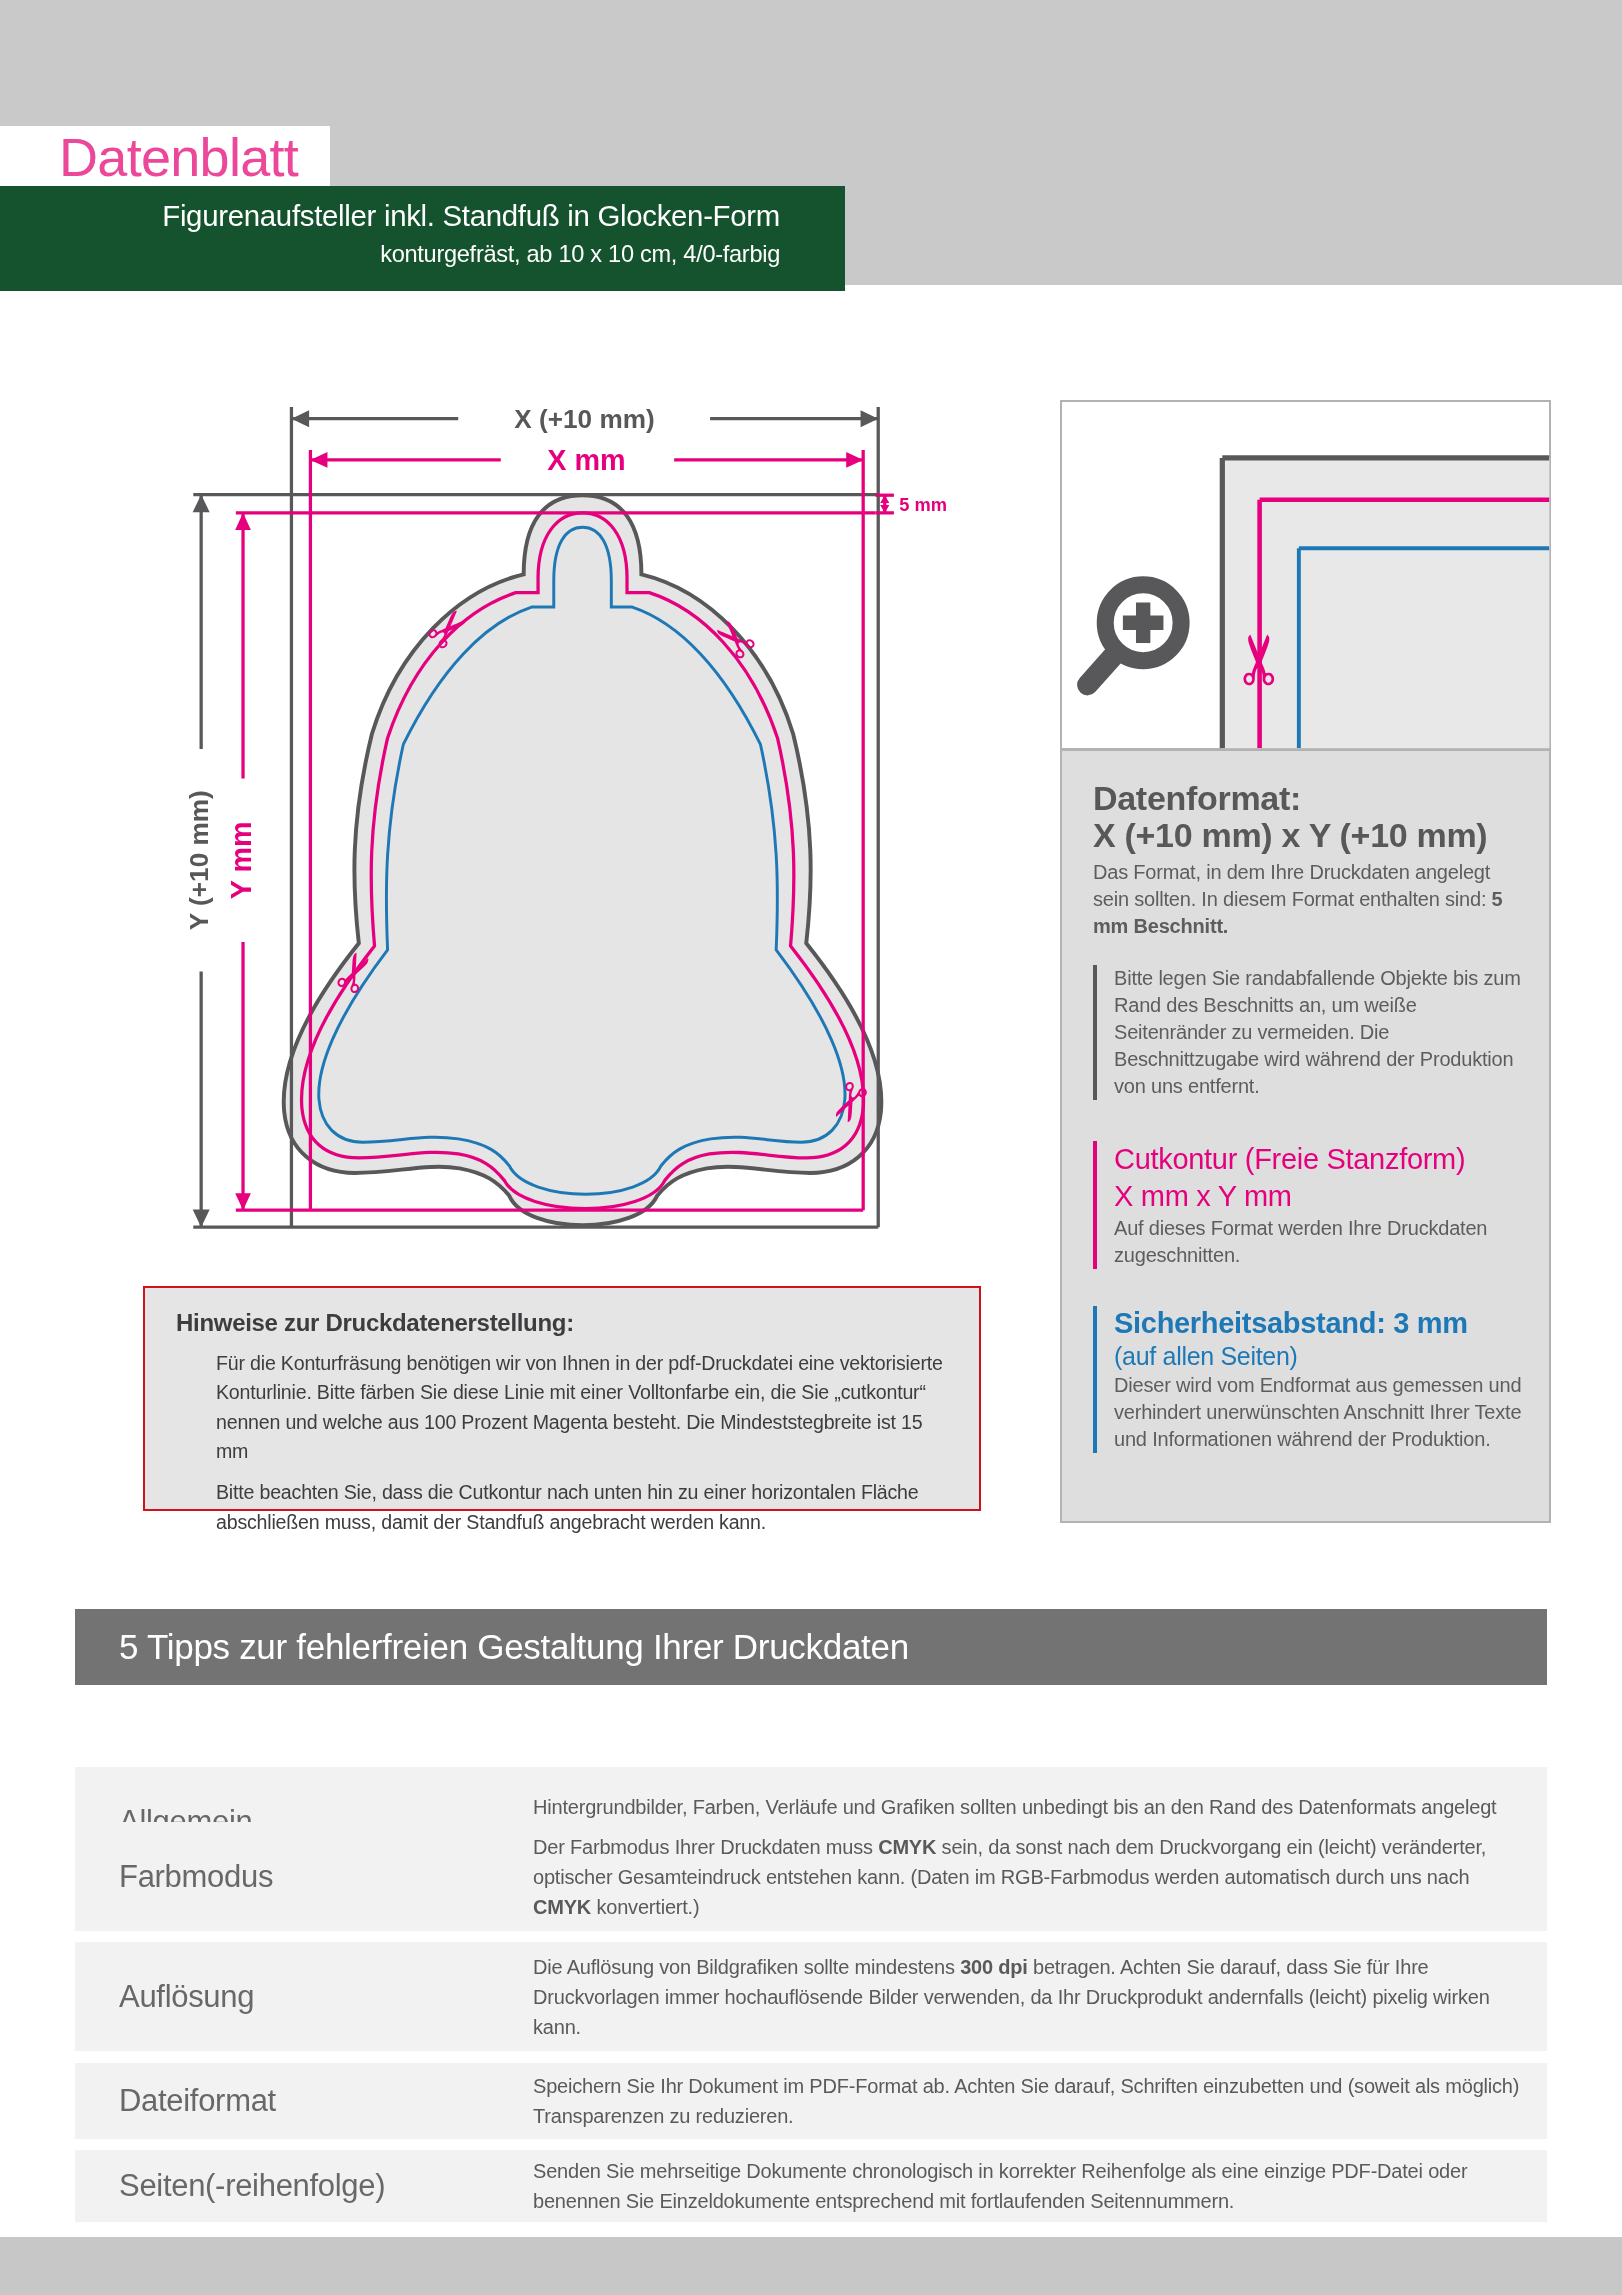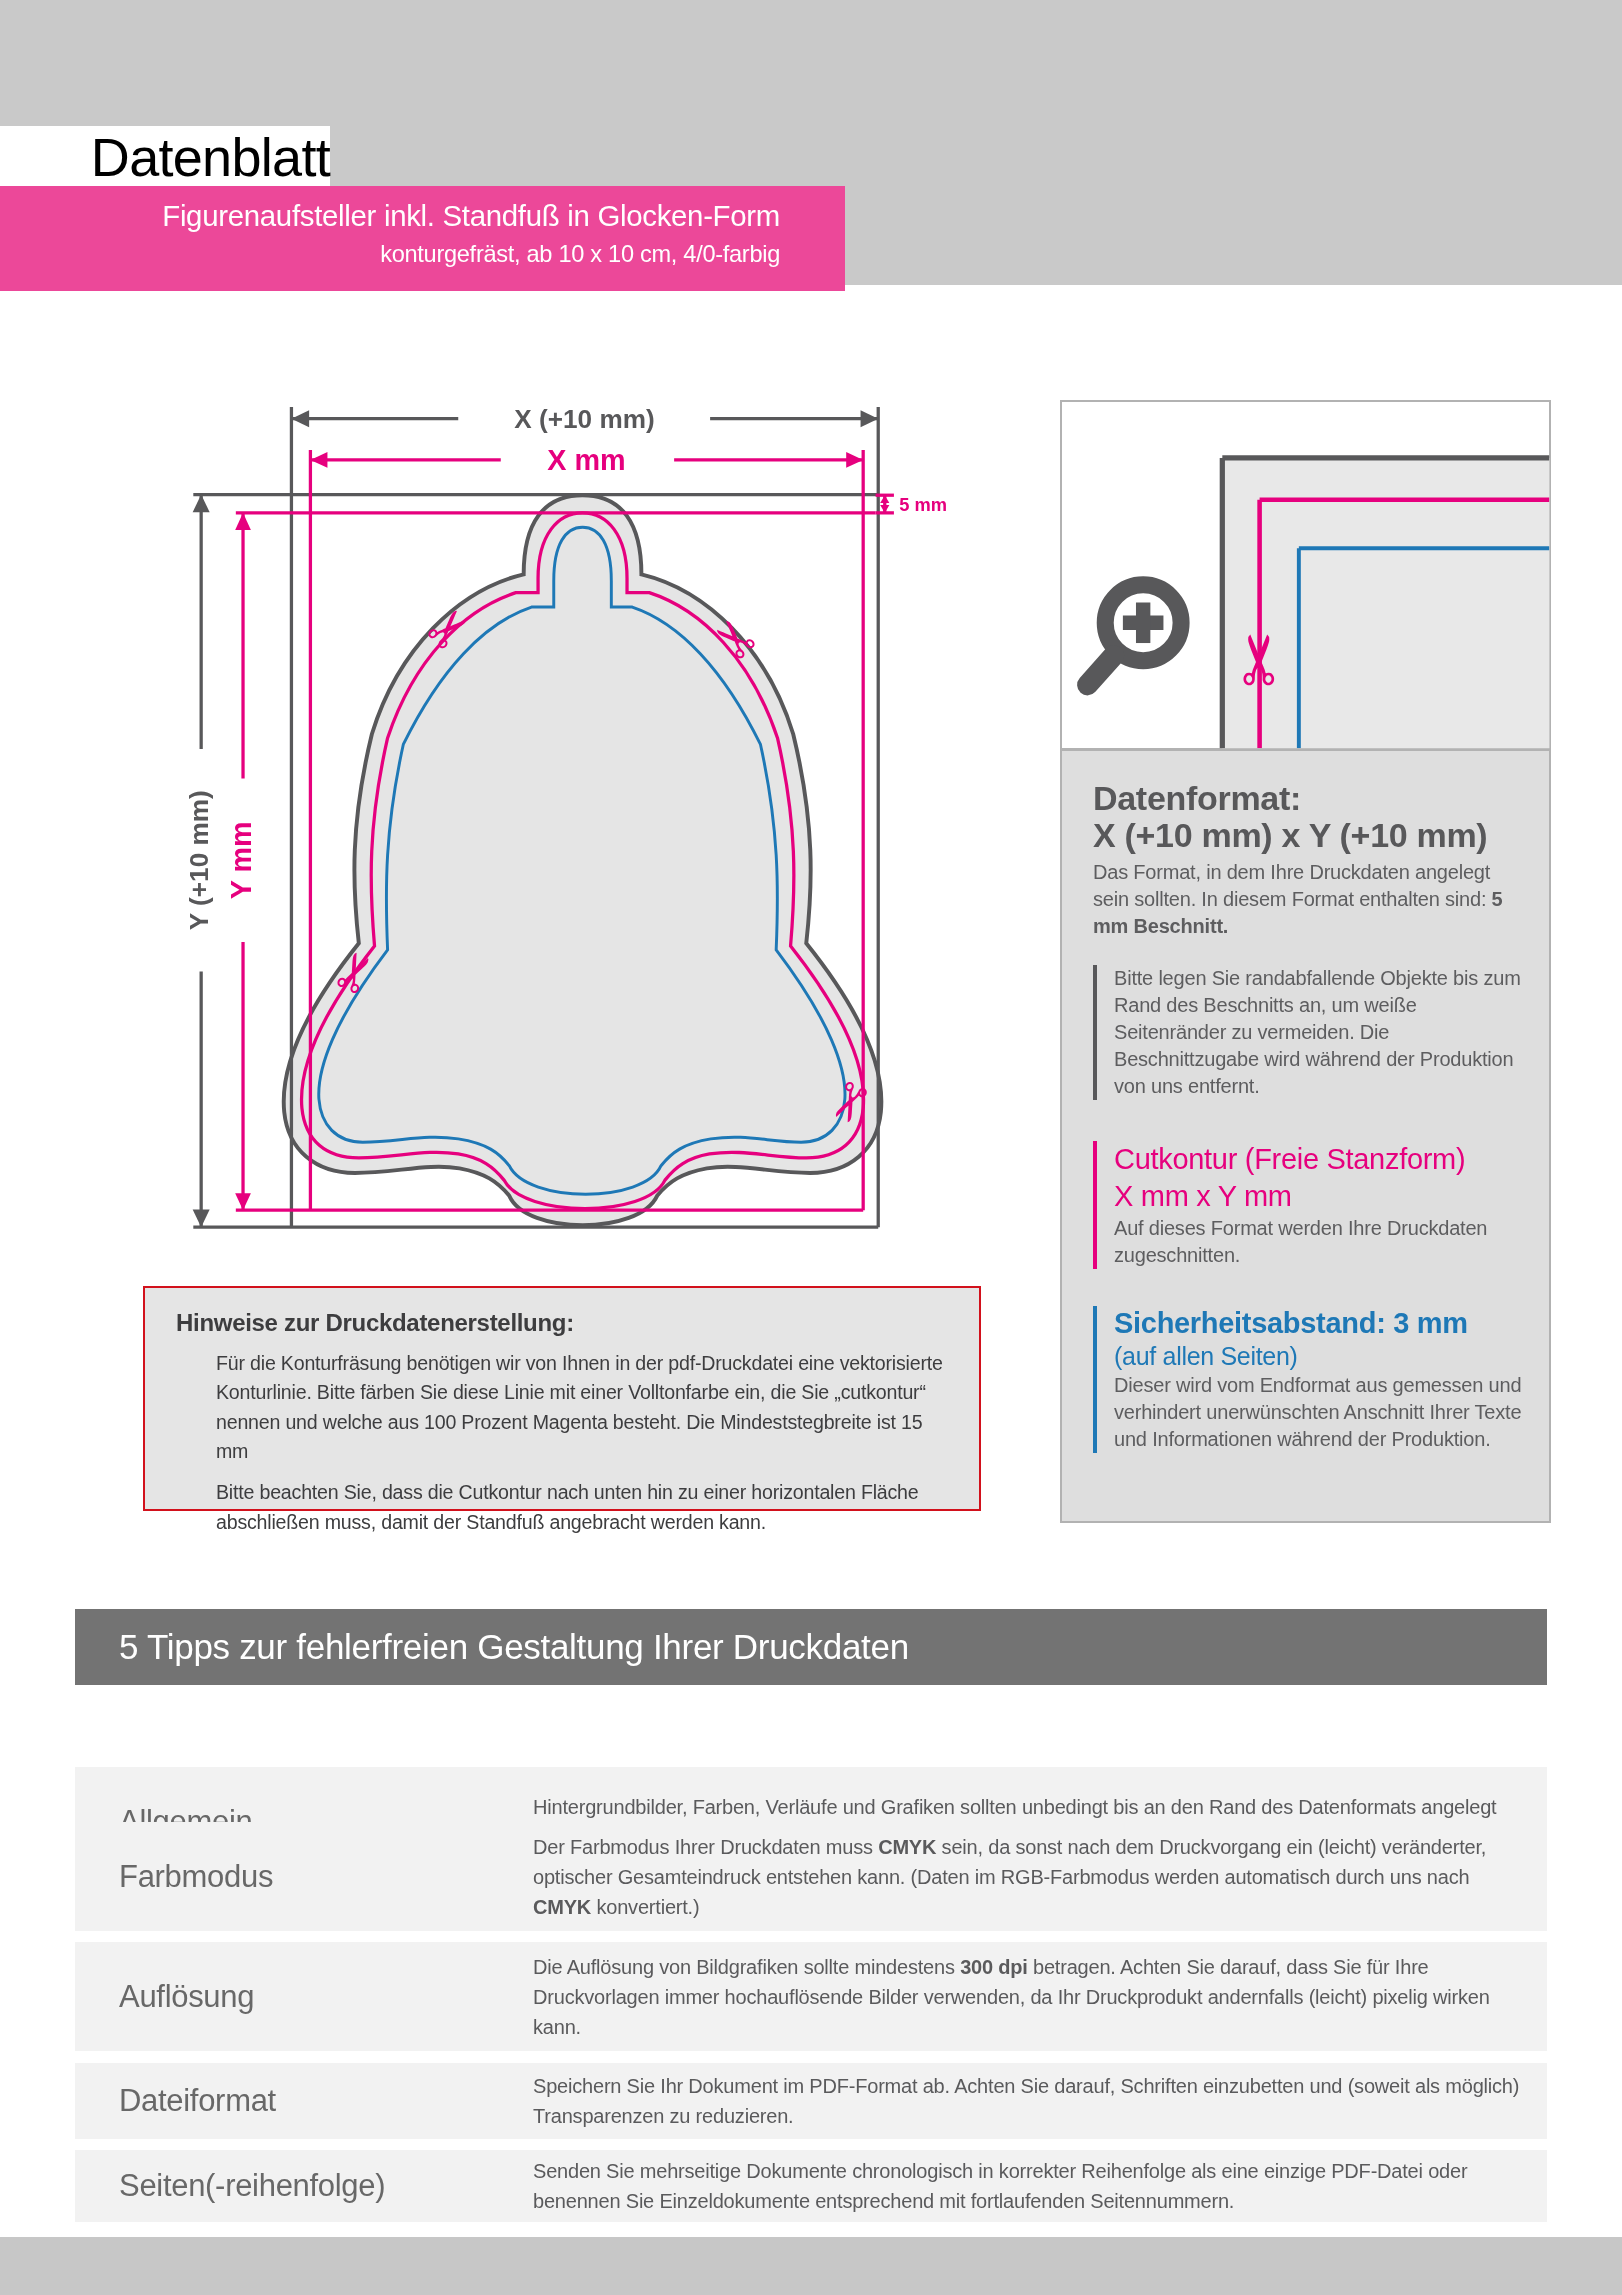--- a/index.html
+++ b/index.html
@@ -2,22 +2,22 @@
 <html style="font-size:10.5px"><head>
 <meta charset="utf-8">
 <style>
   html,body{margin:0;padding:0;}
   body{width:1623px;height:2295px;position:relative;background:#fff;overflow:hidden;
        font-family:"Liberation Sans",sans-serif;color:#58585a;}
   .abs{position:absolute;}
   
   .top-band{left:0;top:0;width:1623px;height:285px;background:#c9c9c9;}
   .title-box{left:0;top:126px;width:330px;height:60px;background:#ffffff;}
-  .title-box span{display:block;padding-left:59px;line-height:62px;font-size:54px;color:#000000;letter-spacing:-0.7px;text-align:right;}
-  .subtitle-bar{left:0;top:186px;width:845px;height:105px;background:#ec4899;color:#fff;text-align:right;}
+  .title-box span{display:block;padding-left:59px;line-height:62px;font-size:54px;color:#ec4899;letter-spacing:-0.7px;}
+  .subtitle-bar{left:0;top:186px;width:845px;height:105px;background:#14532d;color:#fff;text-align:right;}
   .subtitle-line1{padding:13px 65px 0 0;font-size:29.4px;letter-spacing:-0.3px;}
   .subtitle-line2{padding:7.9px 65px 0 0;font-size:23.6px;letter-spacing:-0.3px;}
   
   .zoom-box{left:1060px;top:400px;width:487px;height:346px;background:#ffffff;border:2.6px solid #b2b2b2;}
   .info-panel{left:1060px;top:749px;width:487px;height:770px;background:#dedede;border:2.6px solid #b2b2b2;}
   .info-inner{position:absolute;left:31px;top:29px;width:432px;}
   .h-dark{font-size:34px;font-weight:bold;color:#58585a;line-height:37px;letter-spacing:-0.3px;}
   .p-body{font-size:20px;line-height:27px;color:#5d5d5f;letter-spacing:-0.2px;}
   .bar-note{border-left:4.6px solid #58585a;padding-left:17px;margin-top:25px;}
   .blk-cut{border-left:4.6px solid #e6007e;padding-left:17px;margin-top:41px;}

